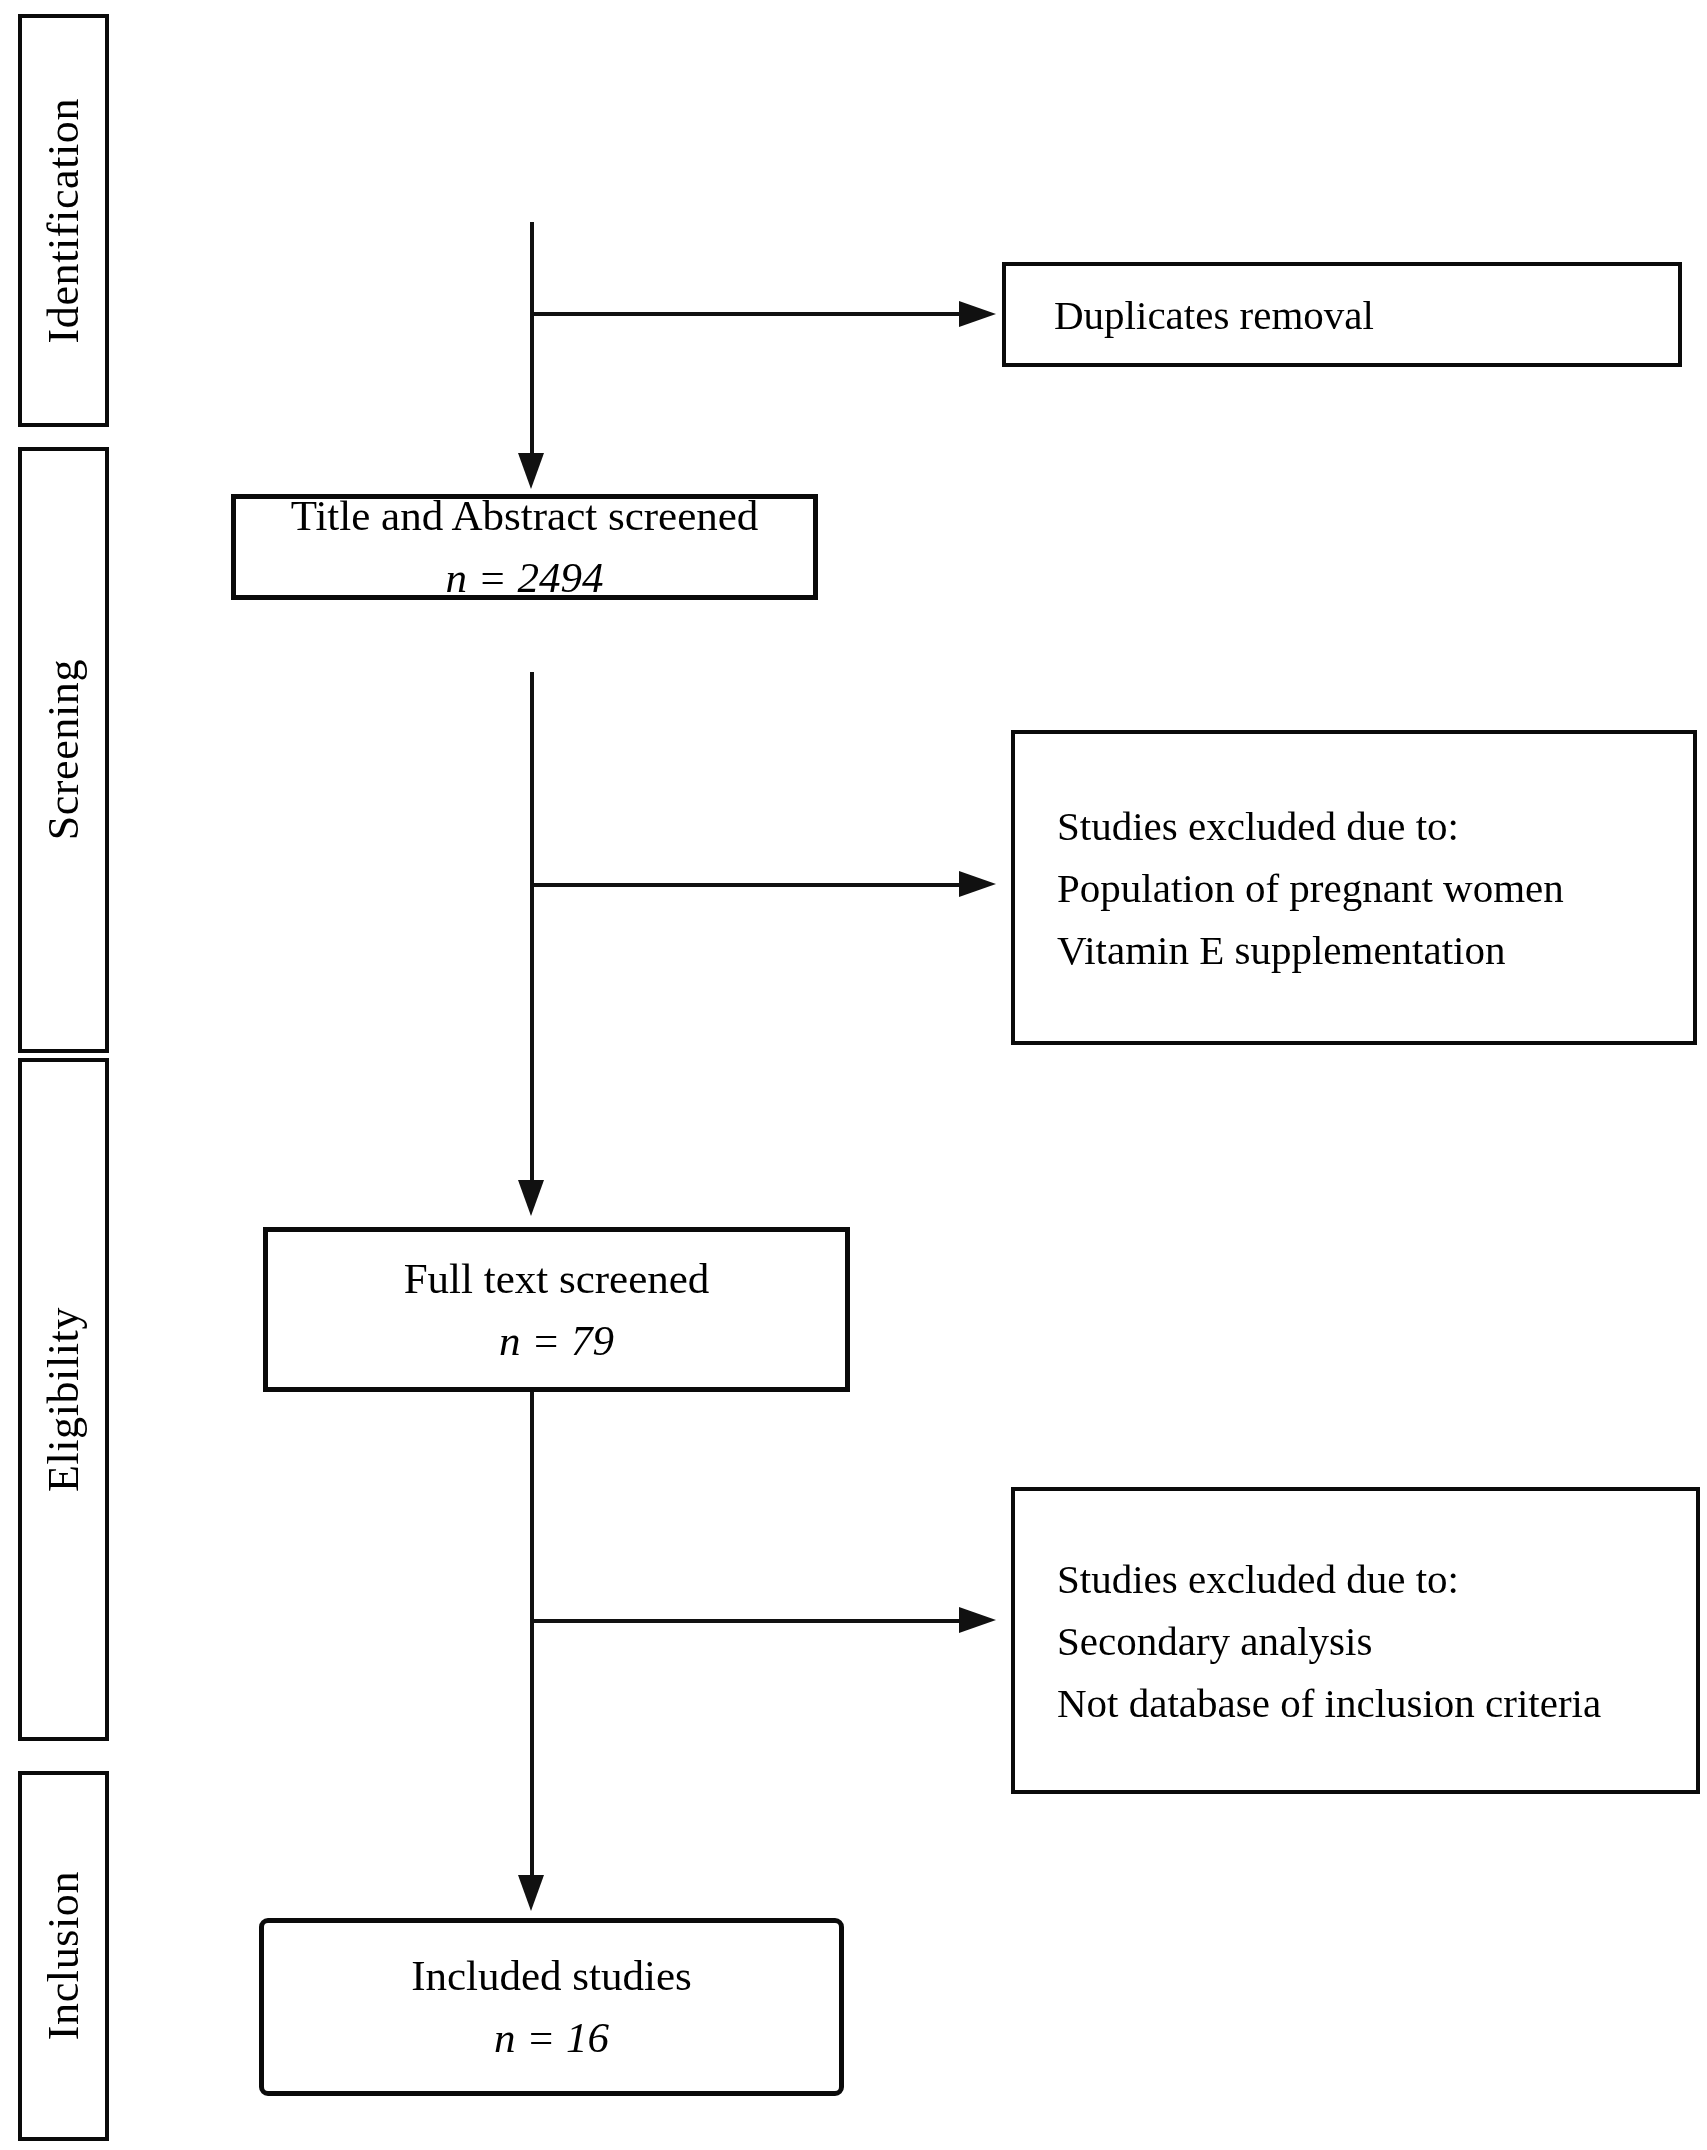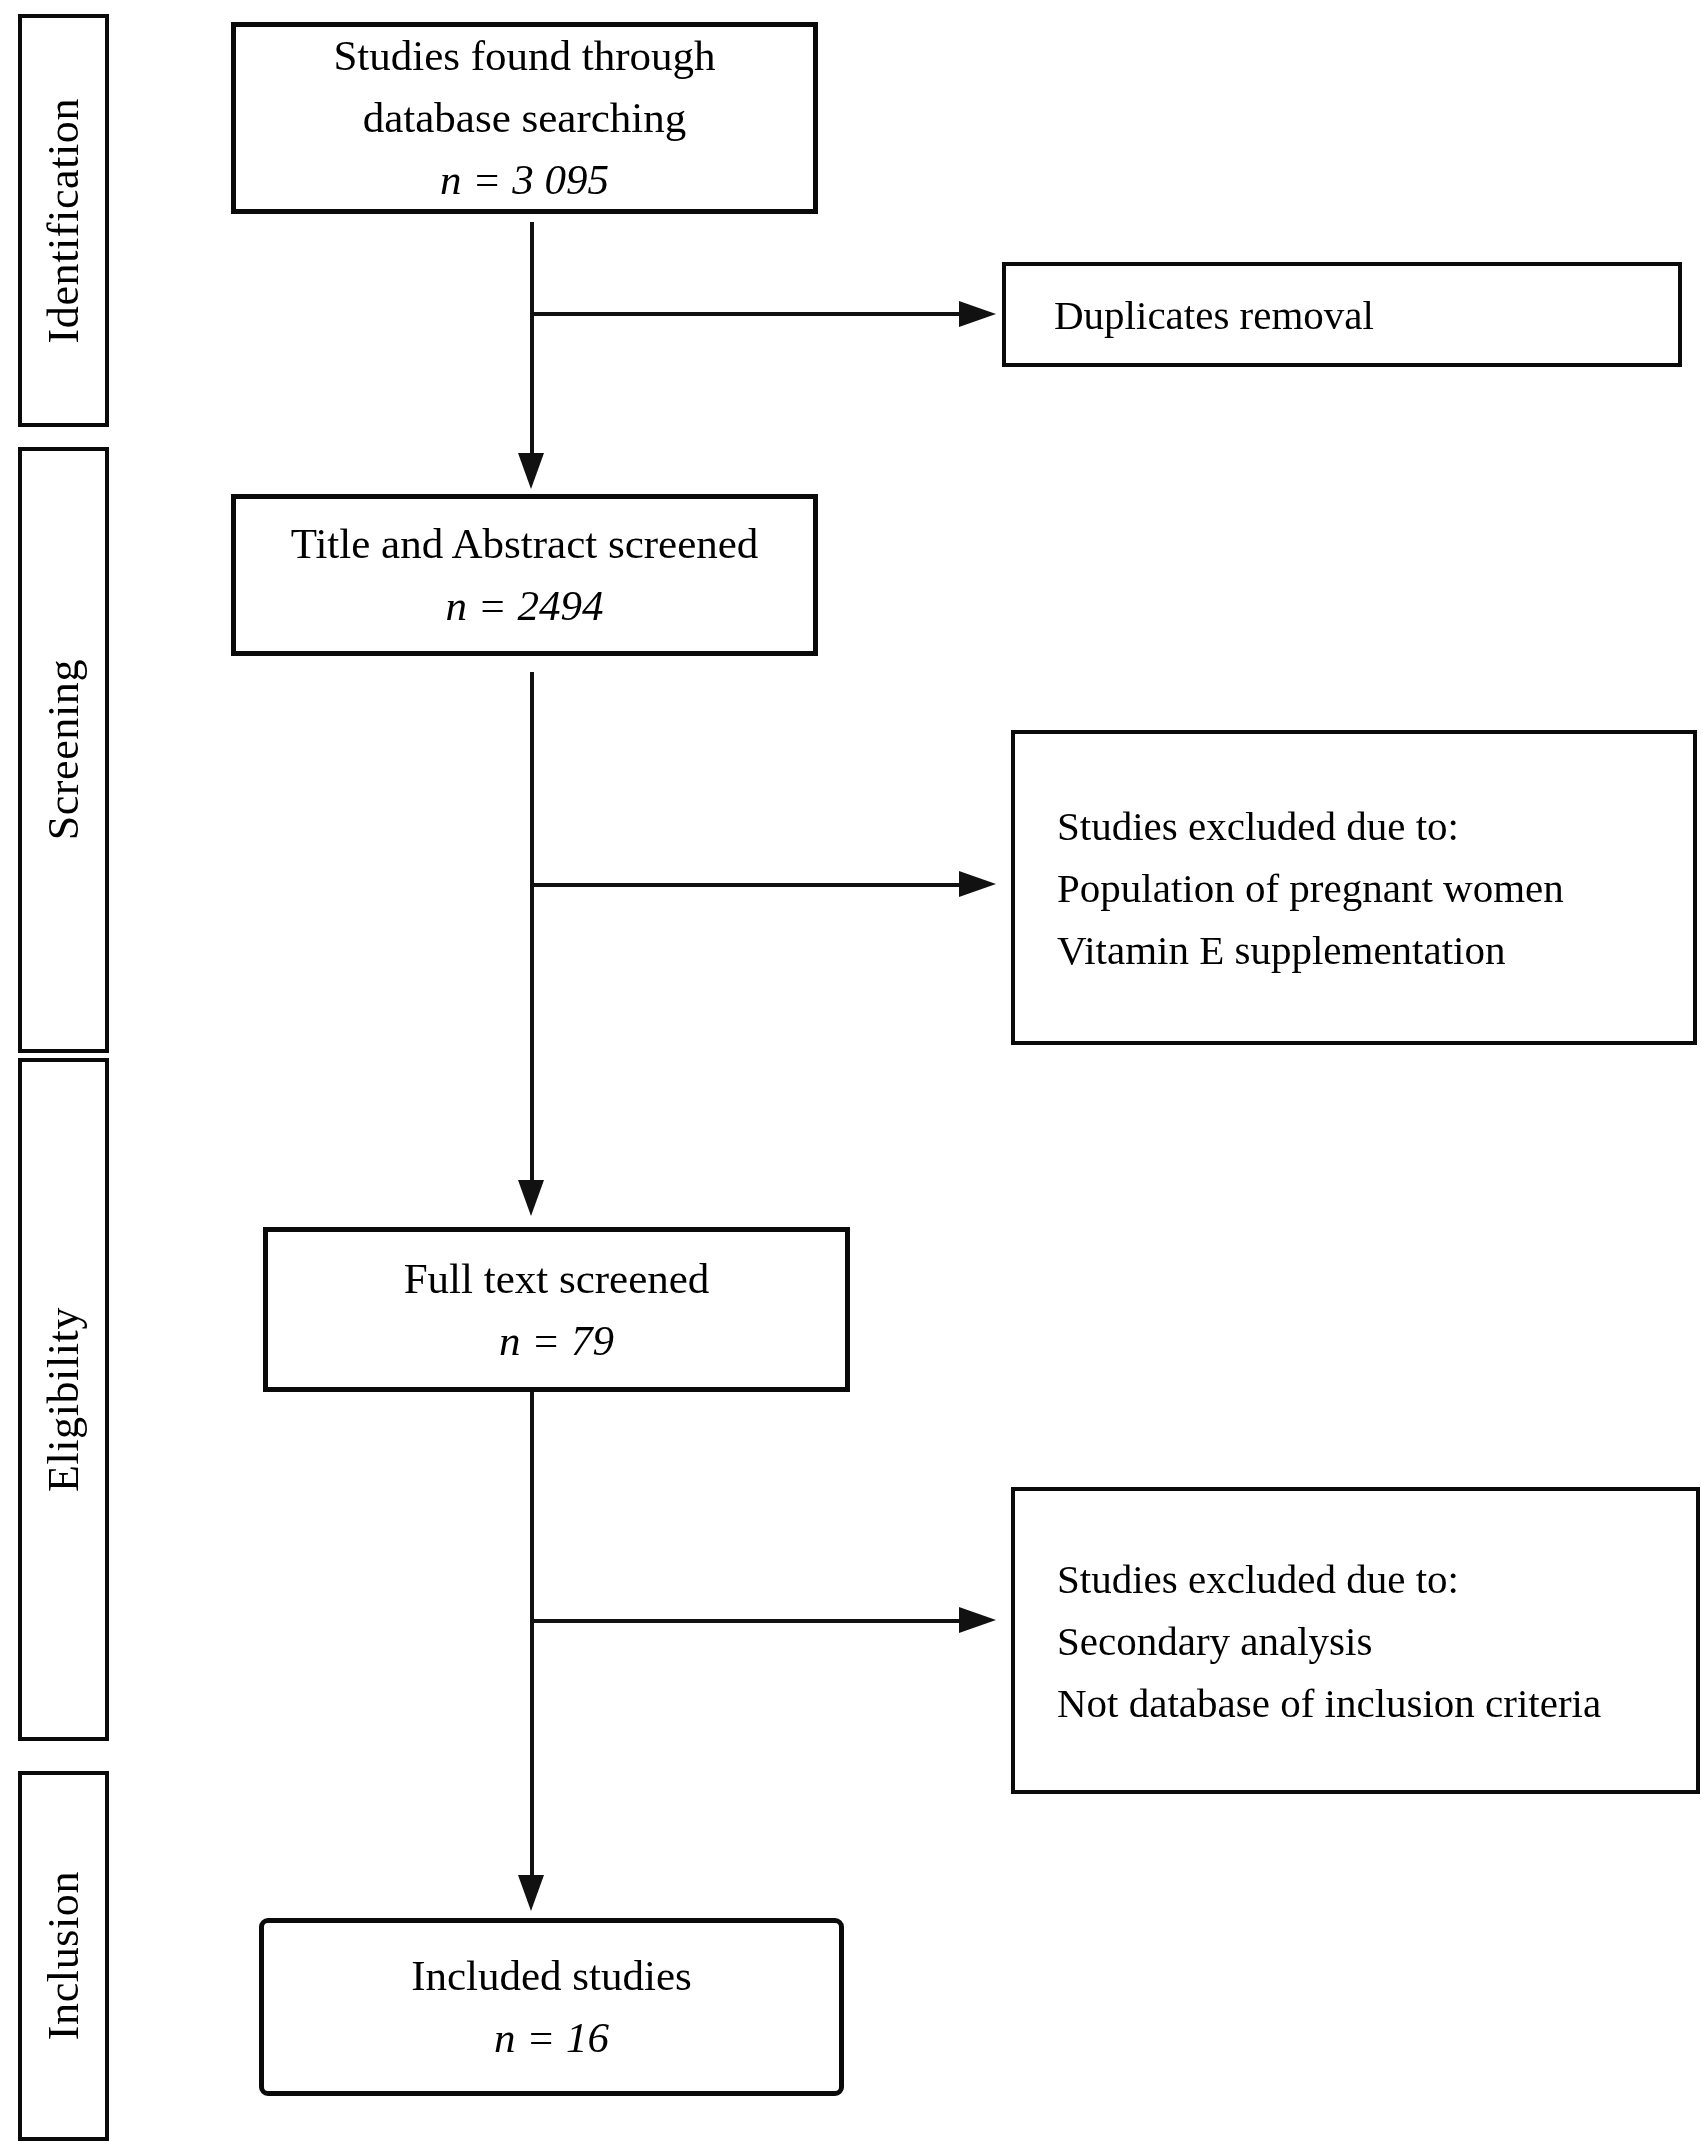--- a/index.html
+++ b/index.html
@@ -92,27 +92,22 @@
   <div class="box stage-box" style="left:17.5px; top:447px; width:91px; height:606px;">
     <span class="vtext">Screening</span>
   </div>
   <div class="box stage-box" style="left:17.5px; top:1058px; width:91px; height:683px;">
     <span class="vtext">Eligibility</span>
   </div>
   <div class="box stage-box" style="left:17.5px; top:1771px; width:91px; height:370px;">
     <span class="vtext">Inclusion</span>
   </div>
 
-  <div class="box flow-box" style="left:231px; top:22px; width:587px; height:192px;">
-    <div class="line">Studies found through</div>
-    <div class="line">database searching</div>
-    <div class="line count">n = 3 095</div>
-  </div>
 
-  <div class="box flow-box" style="left:231px; top:494px; width:587px; height:162px;">
+  <div class="box flow-box" style="left:231px; top:494px; width:587px; height:106px;">
     <div class="line">Title and Abstract screened</div>
     <div class="line count">n = 2494</div>
   </div>
 
   <div class="box flow-box" style="left:231px; top:1227px; width:587px; height:165px;margin-left:32px;">
     <div class="line">Full text screened</div>
     <div class="line count">n = 79</div>
   </div>
 
   <div class="box flow-box" style="left:259px; top:1918px; width:585px; height:178px;border-radius:9px;">

